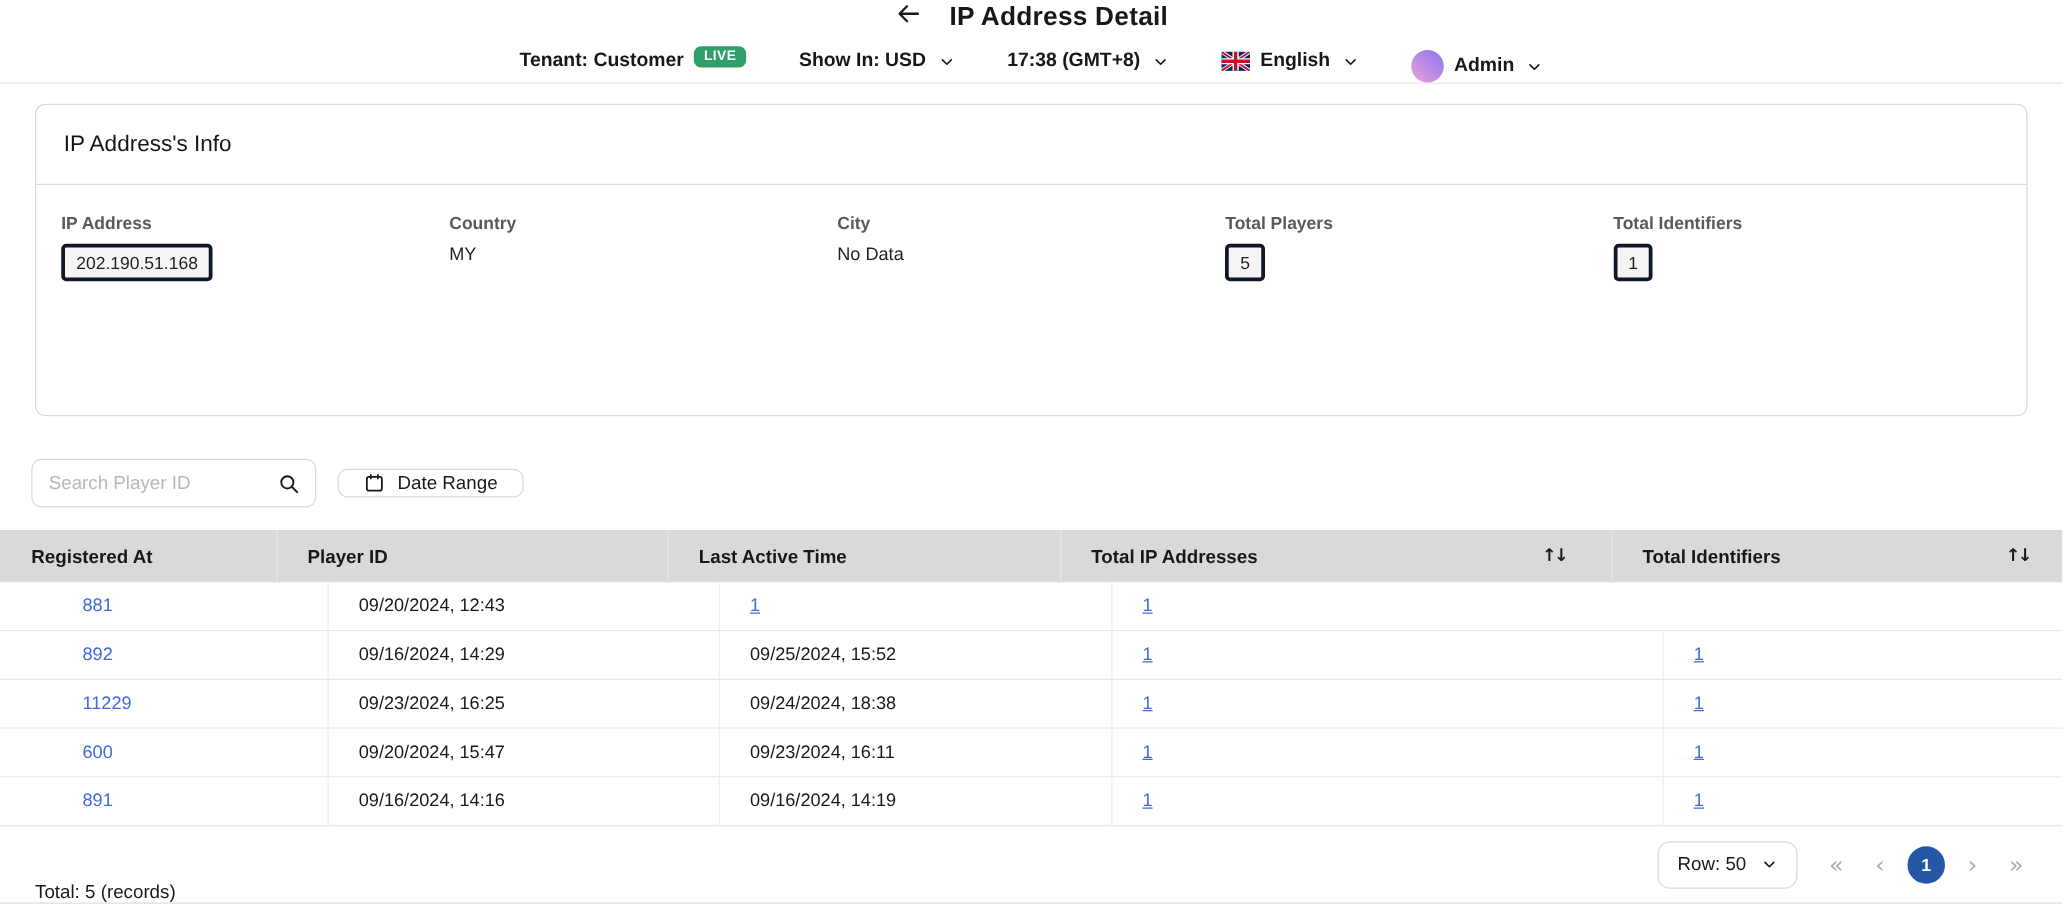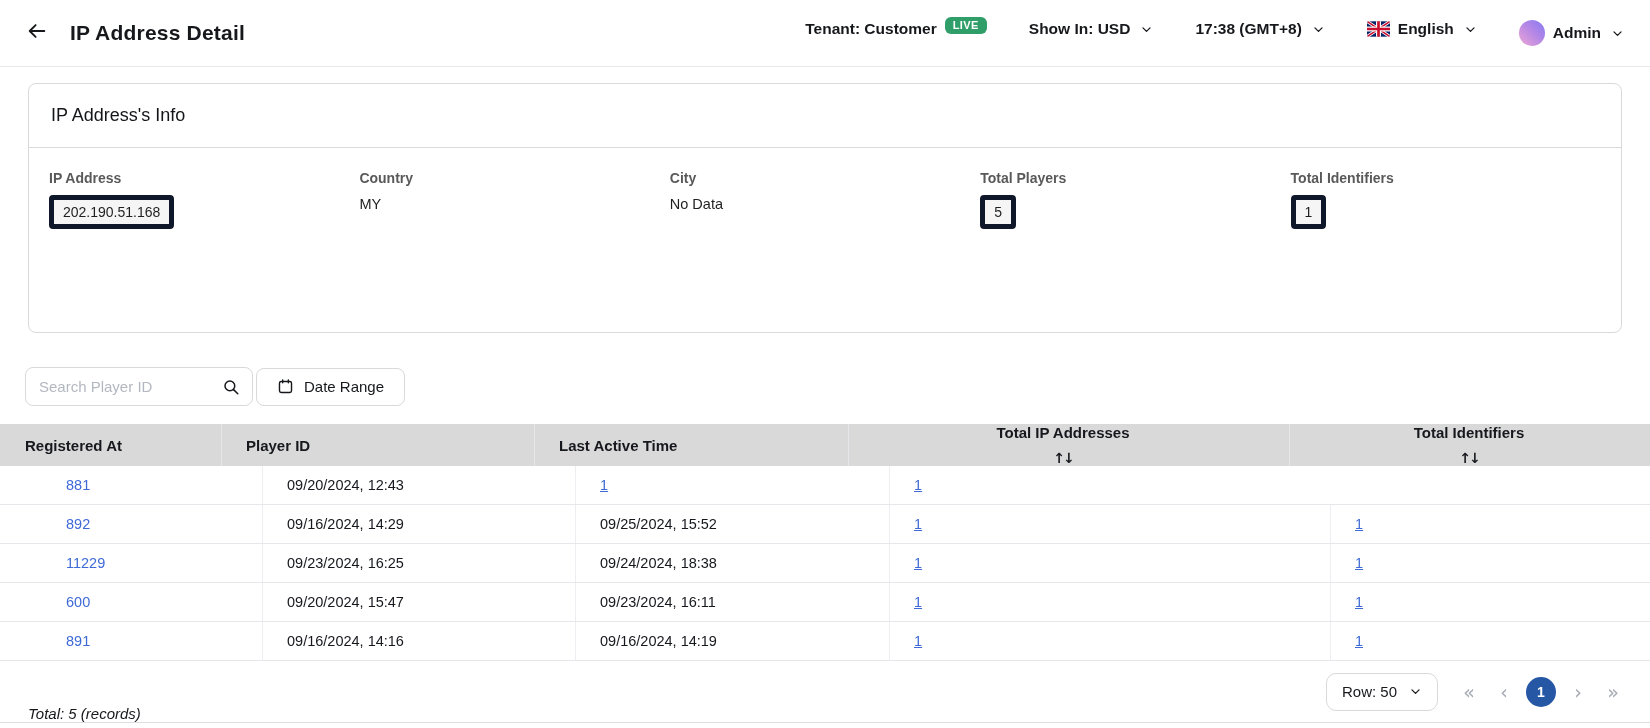--- a/index.html
+++ b/index.html
@@ -2,78 +2,78 @@
 <html><head>
 <meta charset="utf-8">
 <style>
   * { margin:0; padding:0; box-sizing:border-box; }
   html,body { background:#fff; }
   body { font-family:"Liberation Sans","DejaVu Sans",sans-serif; color:#17181c; }
   .page { width:1650px; height:728px; background:#fff; overflow:hidden; position:relative; }
 
   
   .topbar { height:67px; border-bottom:1px solid #e7e8ea; display:flex; align-items:center;
-            justify-content:space-between; padding:0 26px 0 26px; background:#fff; }
+            justify-content:space-between; padding:0 26px 0 26px; background:#fff;flex-direction:column; }
   .topbar-left { display:flex; align-items:center; gap:22px; }
   .back-btn { display:flex; align-items:center; cursor:pointer; }
   .page-title { font-size:21px; font-weight:700; letter-spacing:.2px; }
   .topbar-right { display:flex; align-items:flex-start; gap:42px; }
   .tb-item { display:flex; align-items:center; gap:8px; font-size:15.5px; font-weight:600; color:#17181c; }
   .live-badge { background:#2f9e68; color:#fff; font-size:11px; font-weight:700; letter-spacing:.4px;
                 padding:3px 8px; border-radius:6px; line-height:1; position:relative; top:-4px; }
   .chev { display:flex; align-items:center; margin-left:2px; }
   .flag { width:23px; height:16px; border-radius:2px; overflow:hidden; display:inline-flex; }
   .avatar { width:26px; height:26px; border-radius:50%;
             background:linear-gradient(225deg,#8b7bf0 5%,#b487e6 45%,#e3a0d8 90%); }
 
   
   .card { margin:16px 28px 0 28px; height:250px; border:1px solid #d9d9d9; border-radius:8px; background:#fff; }
   .card-header { height:64px; display:flex; align-items:center; padding:0 22px;
                  border-bottom:1px solid #d9d9d9; font-size:18px; font-weight:500; color:#141519; }
   .card-body { display:grid; grid-template-columns:repeat(5,1fr); padding:22px 20px 0 20px; row-gap:24px; }
   .field-label { font-size:14px; font-weight:600; color:#595959; margin-bottom:9px; }
   .field-value { font-size:14.5px; color:#1f1f1f; }
-  .value-badge { display:inline-block; background:#f5f5f5; border:5px solid #0f172a; border-radius:4px;
+  .value-badge { display:inline-block; background:#f5f5f5; border:3px solid #0f172a; border-radius:4px;
                  padding:4px 9px; font-size:14px; color:#1f1f1f; }
 
   
-  .toolbar { margin:34px 0 0 25px; display:flex; align-items:center; gap:3px; }
+  .toolbar { margin:34px 0 0 25px; display:flex; align-items:center; gap:17px; }
   .search-box { width:228px; height:39px; border:1px solid #d9d9d9; border-radius:8px; display:flex;
                 align-items:center; padding:0 12px 0 13px; background:#fff; }
   .search-box input { border:none; outline:none; flex:1; font-size:15px; color:#17181c; min-width:0;
                       font-family:"Liberation Sans","DejaVu Sans",sans-serif; }
   .search-box input::placeholder { color:#b3b8c0; }
-  .btn { height:38px; border:1px solid #d9d9d9; border-radius:8px; background:#fff; display:flex;
+  .btn { height:23px; border:1px solid #d9d9d9; border-radius:8px; background:#fff; display:flex;
          align-items:center; gap:10px; padding:0 20px; font-size:15px; font-weight:500; color:#17181c; cursor:pointer; }
 
   
   .table { margin-top:18px; }
   .thead, .tr { display:grid; grid-template-columns:222px 313px 314px 441px 1fr; }
   .thead { height:42px; background:#d9d9d9; }
   .th { display:flex; align-items:center; padding-left:24px; font-size:15px; font-weight:700;
         color:#16181d; border-right:1px solid #e4e6ea; }
   .th:first-child { padding-left:25px; }
   .th:last-child { border-right:none; }
-  .th.sortable { justify-content:space-between;flex-direction:column; }
+  .th.sortable { justify-content:space-between; }
   .th.pr-36 { padding-right:36px; }
   .th.pr-26 { padding-right:26px; }
   .sort-icon { font-size:14px; font-weight:600; letter-spacing:-2px; color:#16181d; cursor:pointer;
                font-family:"DejaVu Sans",sans-serif; }
   .tr { height:39px; border-bottom:1px solid #e5e7eb; background:#fff;padding-left:41px; }
   .td { display:flex; align-items:center; padding-left:24px; font-size:14.5px; color:#16181d;
         border-right:1px solid #eceef1; overflow:hidden; }
   .td:first-child { padding-left:25px; }
   .td:last-child { border-right:none; }
   a.cell-link { color:#3f6ad6; text-decoration:none; cursor:pointer; }
   a.cell-link.underlined { text-decoration:underline; }
 
   
   .tfooter { height:62px; border-bottom:1px solid #dcdee1; display:flex; align-items:center;
              justify-content:space-between; padding:0 24px 0 28px; }
-  .total-text { font-style:italic; font-size:15px; color:#17181c;margin-top:44px; }
+  .total-text { font-size:15px; color:#17181c;margin-top:44px; }
   .footer-right { display:flex; align-items:center; gap:18px; }
   .rows-btn { height:38px; border:1px solid #d9d9d9; border-radius:10px; background:#fff; display:flex;
               align-items:center; gap:10px; padding:0 15px; font-size:15px; font-weight:500; color:#17181c; cursor:pointer; }
   .pagination { display:flex; align-items:center; gap:9px; }
   .pg-arrow { width:26px; height:26px; display:flex; align-items:center; justify-content:center;
               color:#a8adb5; font-size:19px; cursor:pointer; user-select:none;
               font-family:"DejaVu Sans",sans-serif; }
   .pg-page { width:30px; height:30px; border-radius:50%; background:#2557a5; color:#fff; font-size:14px;
              font-weight:600; display:flex; align-items:center; justify-content:center; cursor:pointer; }
 </style>

